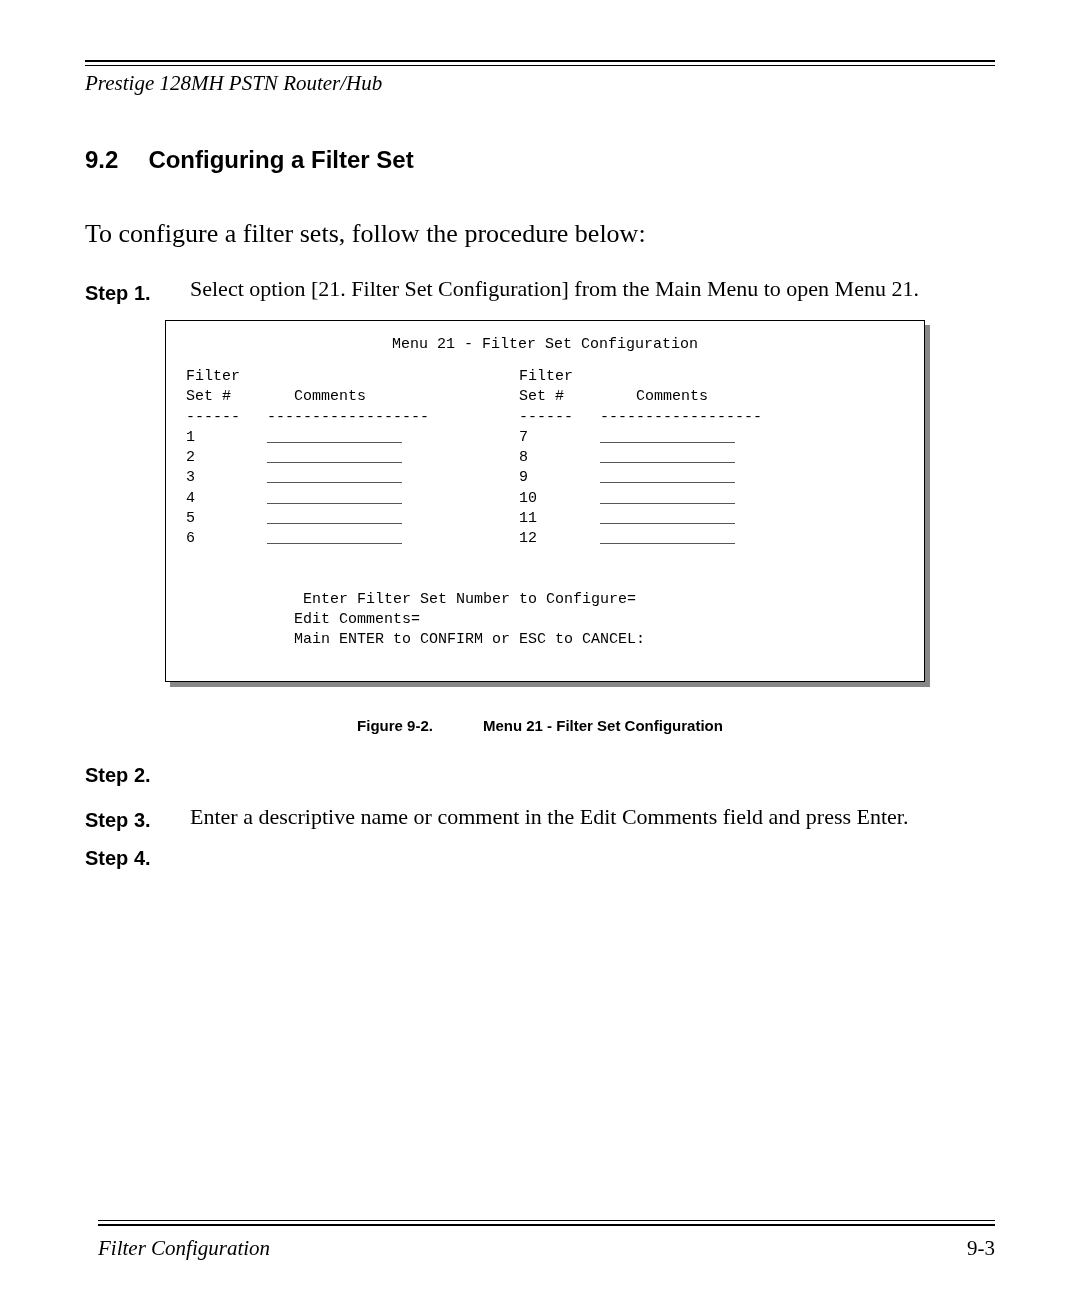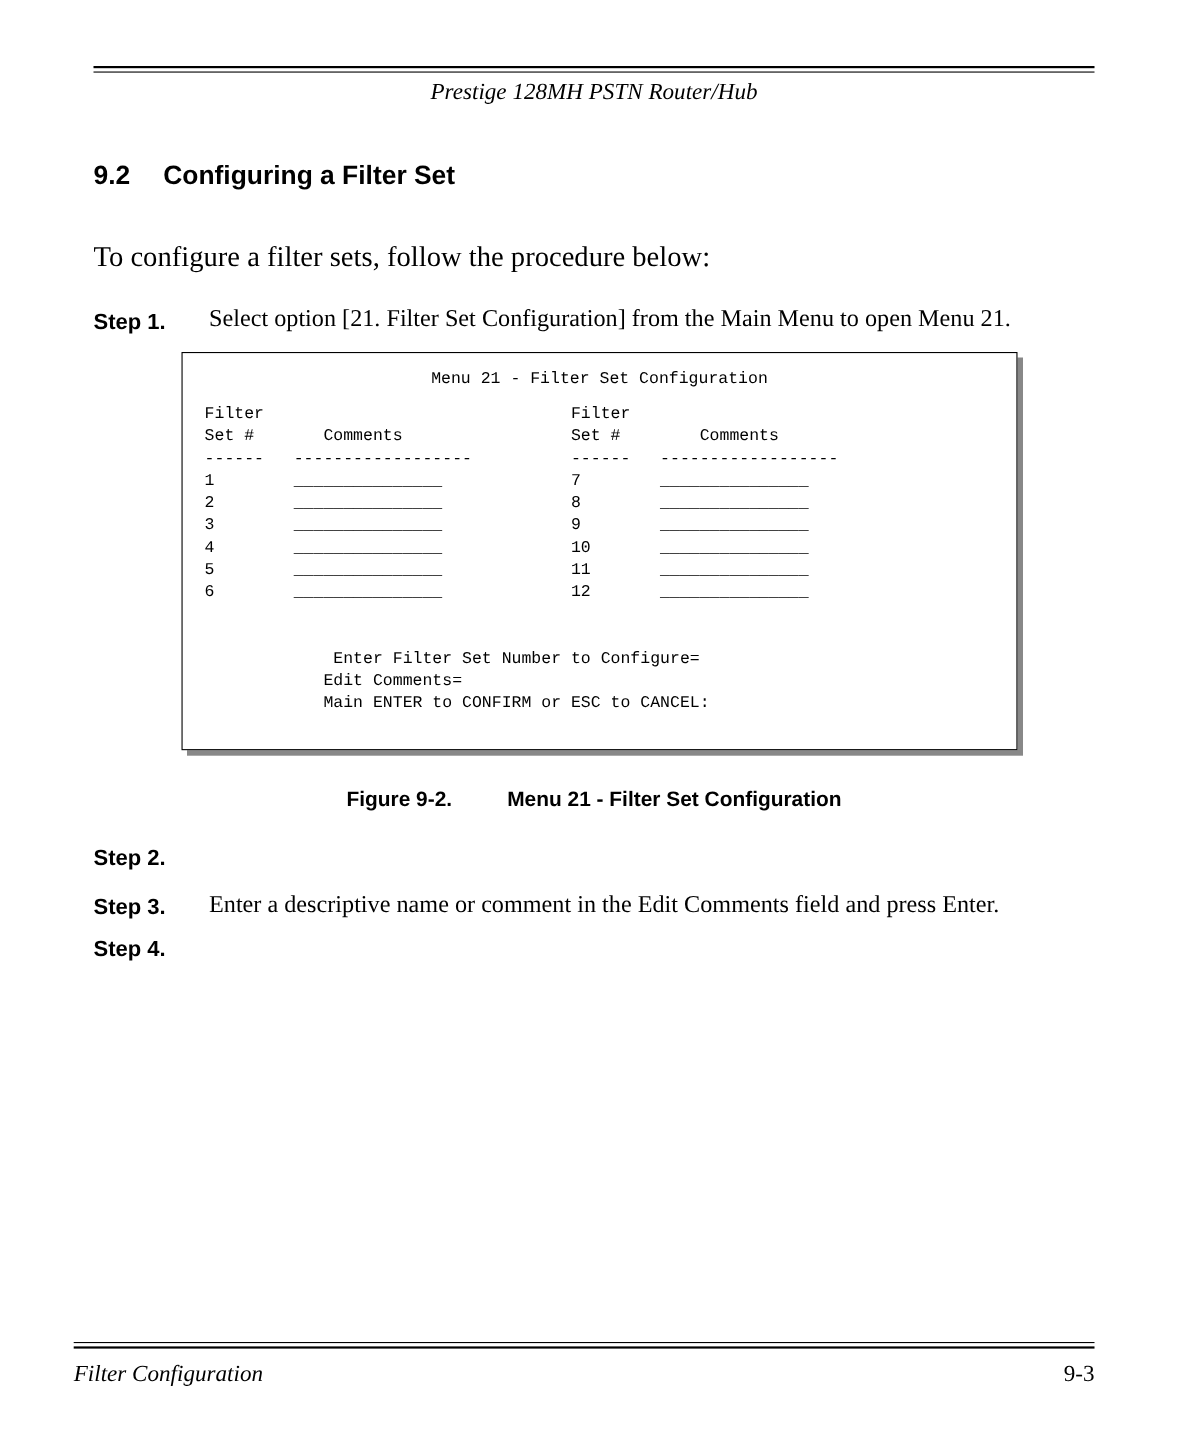--- a/index.html
+++ b/index.html
@@ -17,21 +17,21 @@
     }
     .header-line {
       border-top: 2px solid #000;
       margin-bottom: 3px;
     }
     .header-line-thin {
       border-top: 1px solid #000;
       margin-bottom: 5px;
     }
     .header-text {
-      text-align: center;
+      text-align: left;
       font-style: italic;
       font-size: 21px;
       margin-bottom: 50px;
     }
     .section-heading {
       font-family: Arial, Helvetica, sans-serif;
       font-weight: bold;
       font-size: 24px;
       margin-bottom: 45px;
     }
@@ -86,31 +86,31 @@
       line-height: 1.35;
       white-space: pre;
     }
     .terminal-title {
       text-align: center;
       margin-bottom: 12px;
     }
     .figure-caption {
       font-family: Arial, Helvetica, sans-serif;
       font-weight: bold;
-      font-size: 19px;
+      font-size: 15px;
       text-align: center;
       margin: 35px 0 30px 0;
     }
     .figure-num {
       margin-right: 50px;
     }
     .footer {
       position: absolute;
       bottom: 50px;
-      left: 67px;
+      left: 98px;
       right: 85px;
       text-align: center;
     }
     .footer-line-thin {
       border-top: 1px solid #000;
       margin-bottom: 3px;
     }
     .footer-line-thick {
       border-top: 2px solid #000;
       margin-bottom: 10px;

